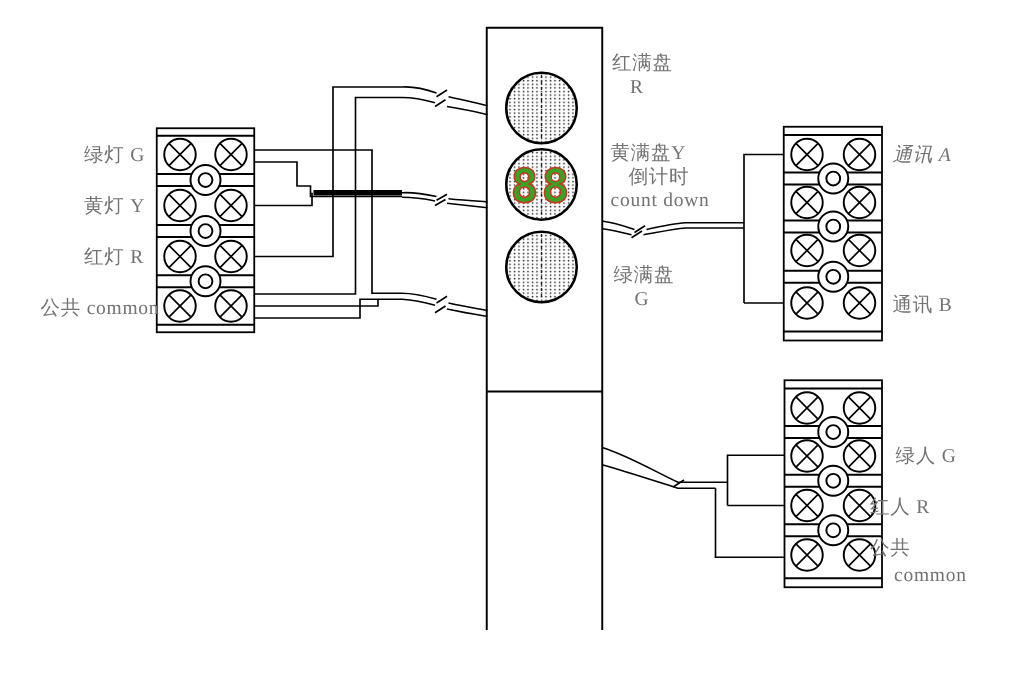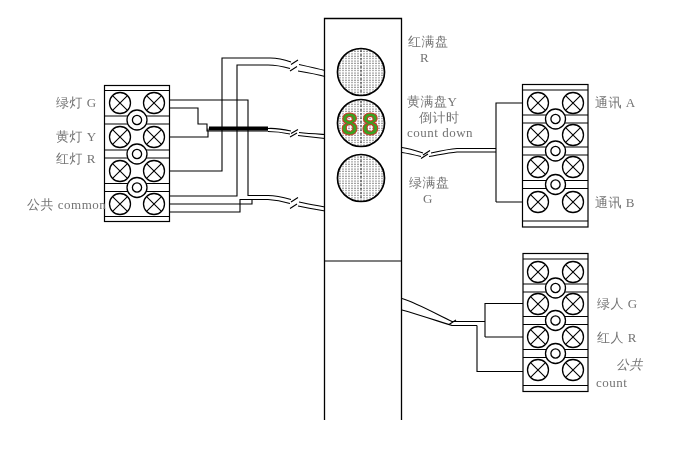--- a/index.html
+++ b/index.html
@@ -162,32 +162,32 @@
         <use href="#term" x="573" y="304"></use>
     <use href="#term" x="538" y="337"></use>
         <use href="#term" x="573" y="337"></use>
     <use href="#term" x="538" y="370"></use>
         <use href="#term" x="573" y="370"></use>
   </g>
 </svg>
 
 <div class="lbl" style="left:56px;top:96px;">绿灯 G</div>
 <div class="lbl" style="left:56px;top:130px;">黄灯 Y</div>
-<div class="lbl" style="left:56px;top:152px;">红灯 R</div>
+<div class="lbl" style="left:56px;top:164px;">红灯 R</div>
 <div class="lbl" style="left:27px;top:198px;">公共 common</div>
 
 <div class="lbl" style="left:408px;top:35px;">红满盘</div>
 <div class="lbl" style="left:420px;top:51px;">R</div>
 <div class="lbl" style="left:407px;top:95px;">黄满盘Y</div>
 <div class="lbl" style="left:407px;top:111px;margin-left:12px;">倒计时</div>
 <div class="lbl" style="left:407px;top:126px;">count down</div>
 <div class="lbl" style="left:409px;top:176px;">绿满盘</div>
 <div class="lbl" style="left:423px;top:192px;">G</div>
 
-<div class="lbl" style="left:595px;top:96px;">通讯 A</div>
+<div class="lbl" style="left:595px;top:96px;font-style:italic;">通讯 A</div>
 <div class="lbl" style="left:595px;top:196px;">通讯 B</div>
 
 <div class="lbl" style="left:597px;top:297px;">绿人 G</div>
-<div class="lbl" style="left:597px;top:331px;">红人 R</div>
-<div class="lbl" style="left:616px;top:358px;font-style:italic;">公共</div>
-<div class="lbl" style="left:596px;top:376px;">count</div>
+<div class="lbl" style="left:580px;top:331px;">红人 R</div>
+<div class="lbl" style="left:580px;top:358px;">公共</div>
+<div class="lbl" style="left:596px;top:376px;">common</div>
 
 </div>
 
 </body></html>

